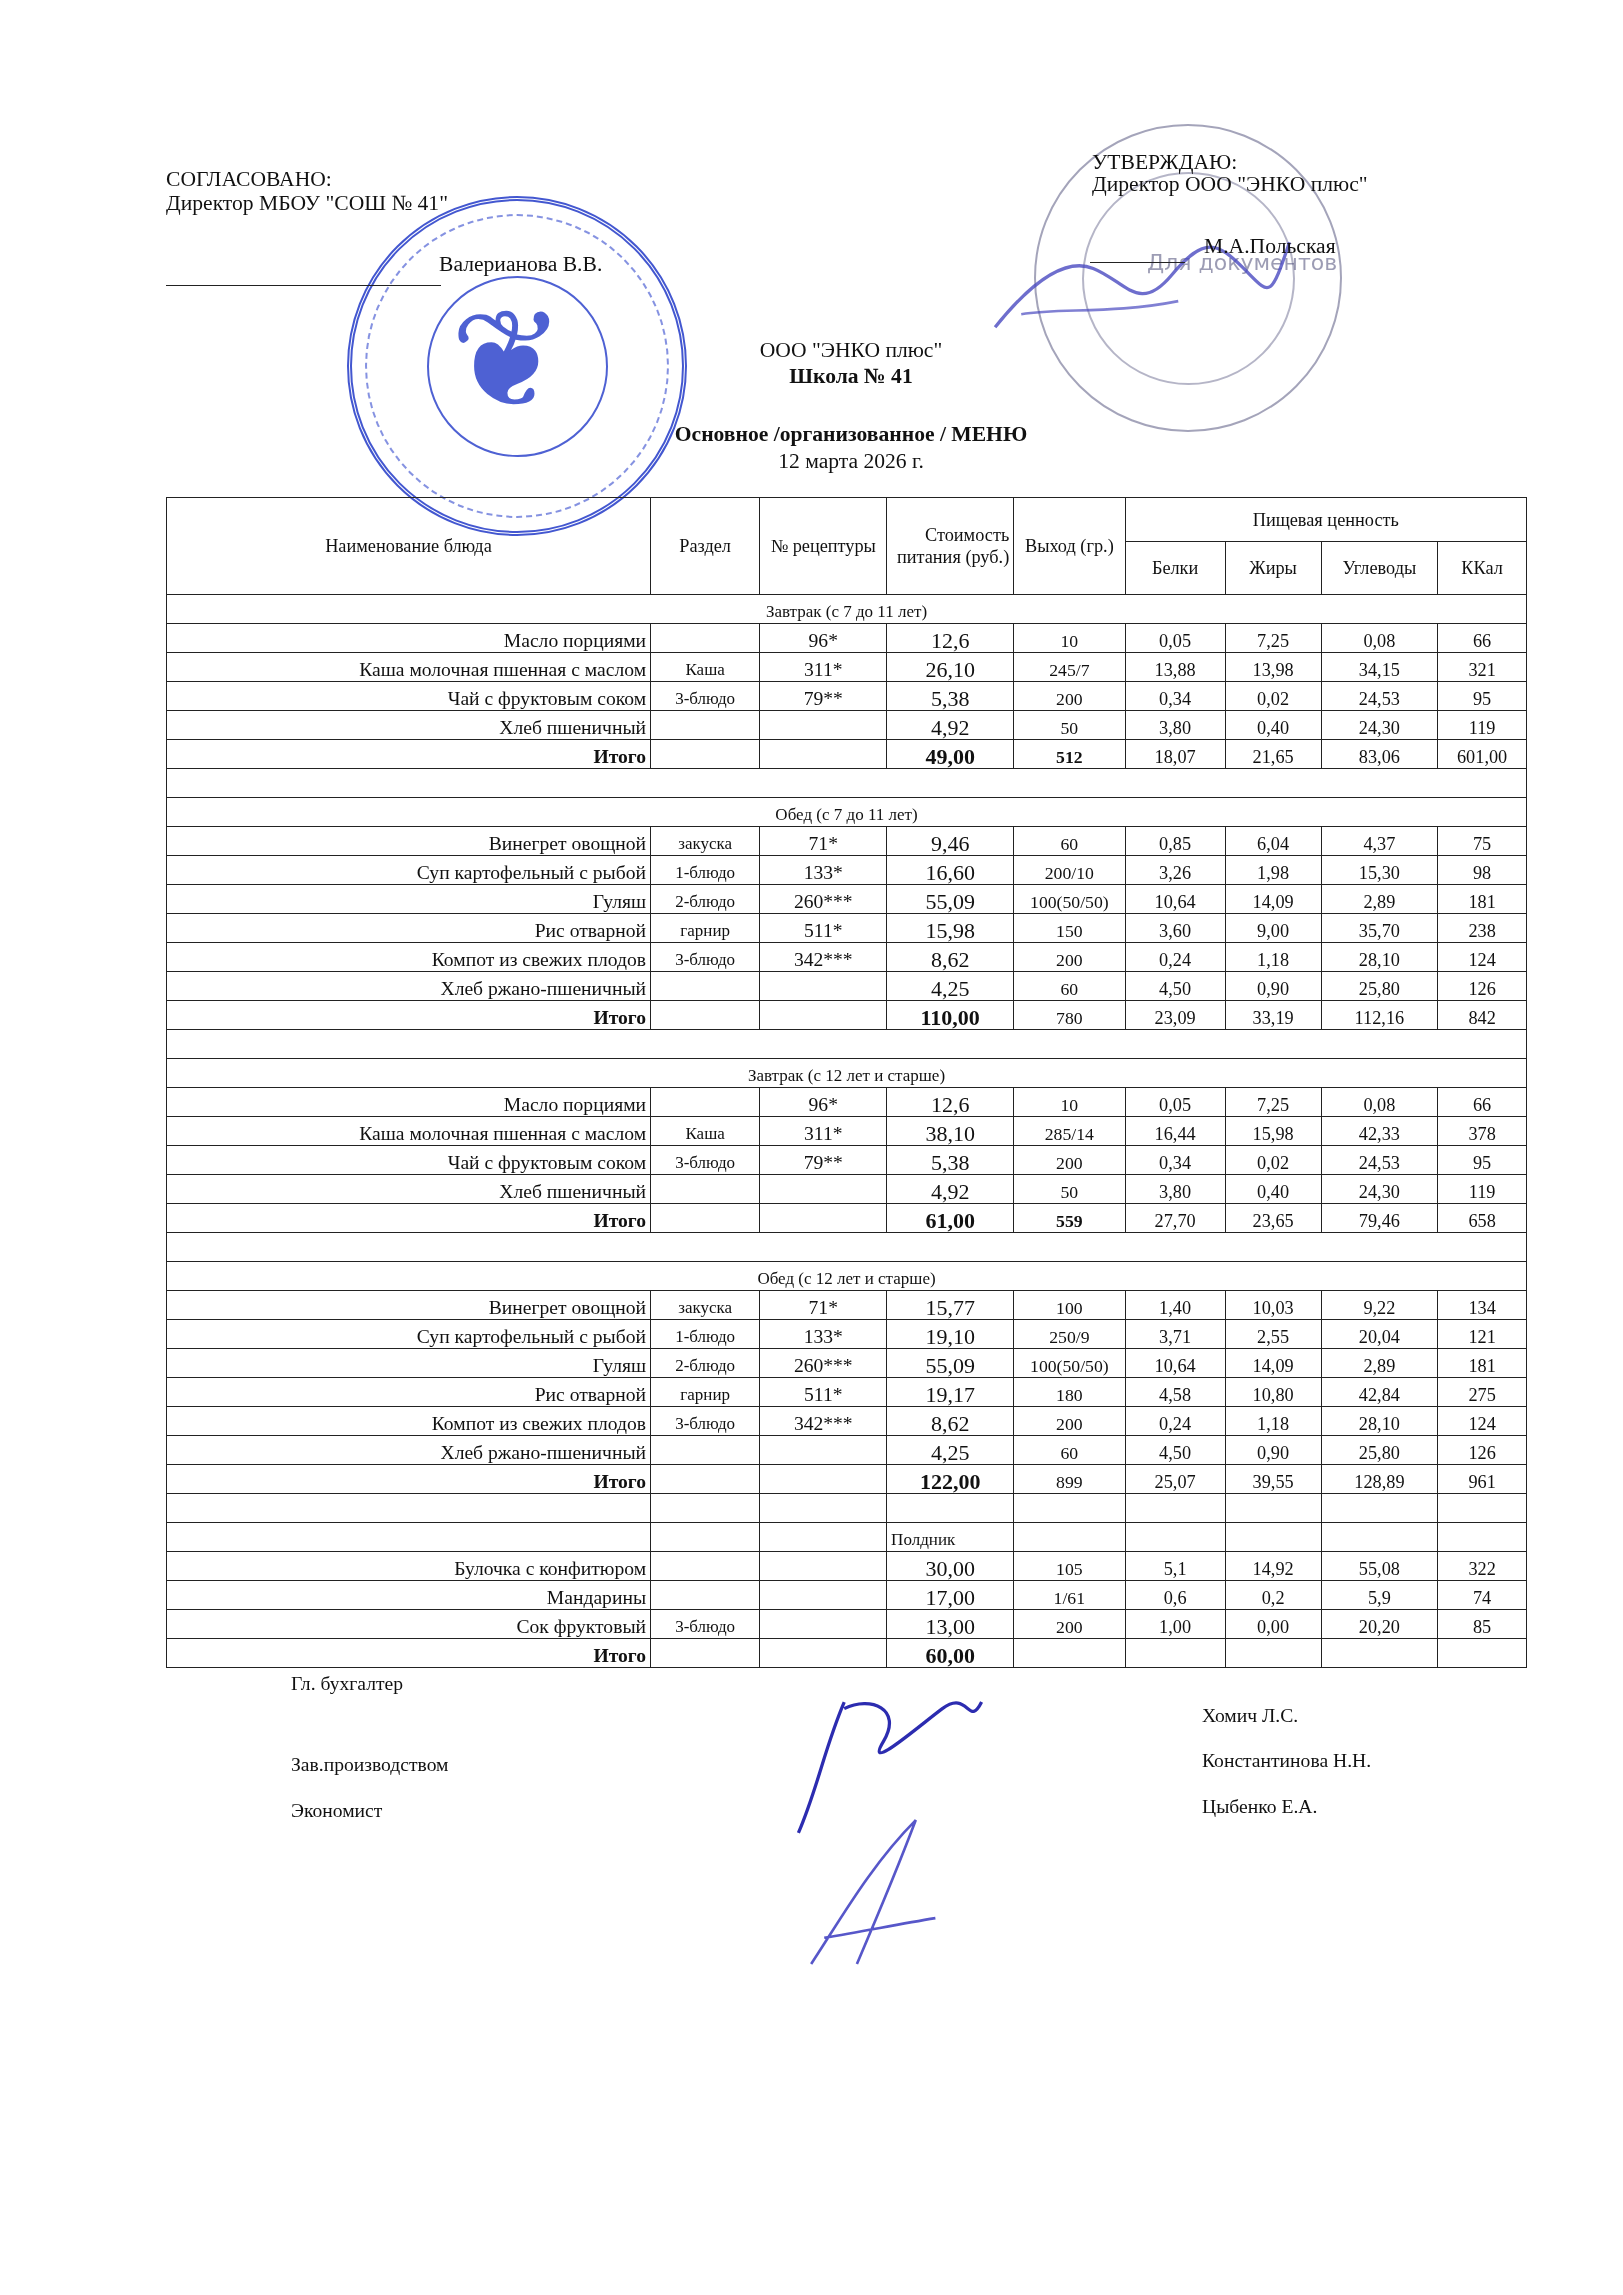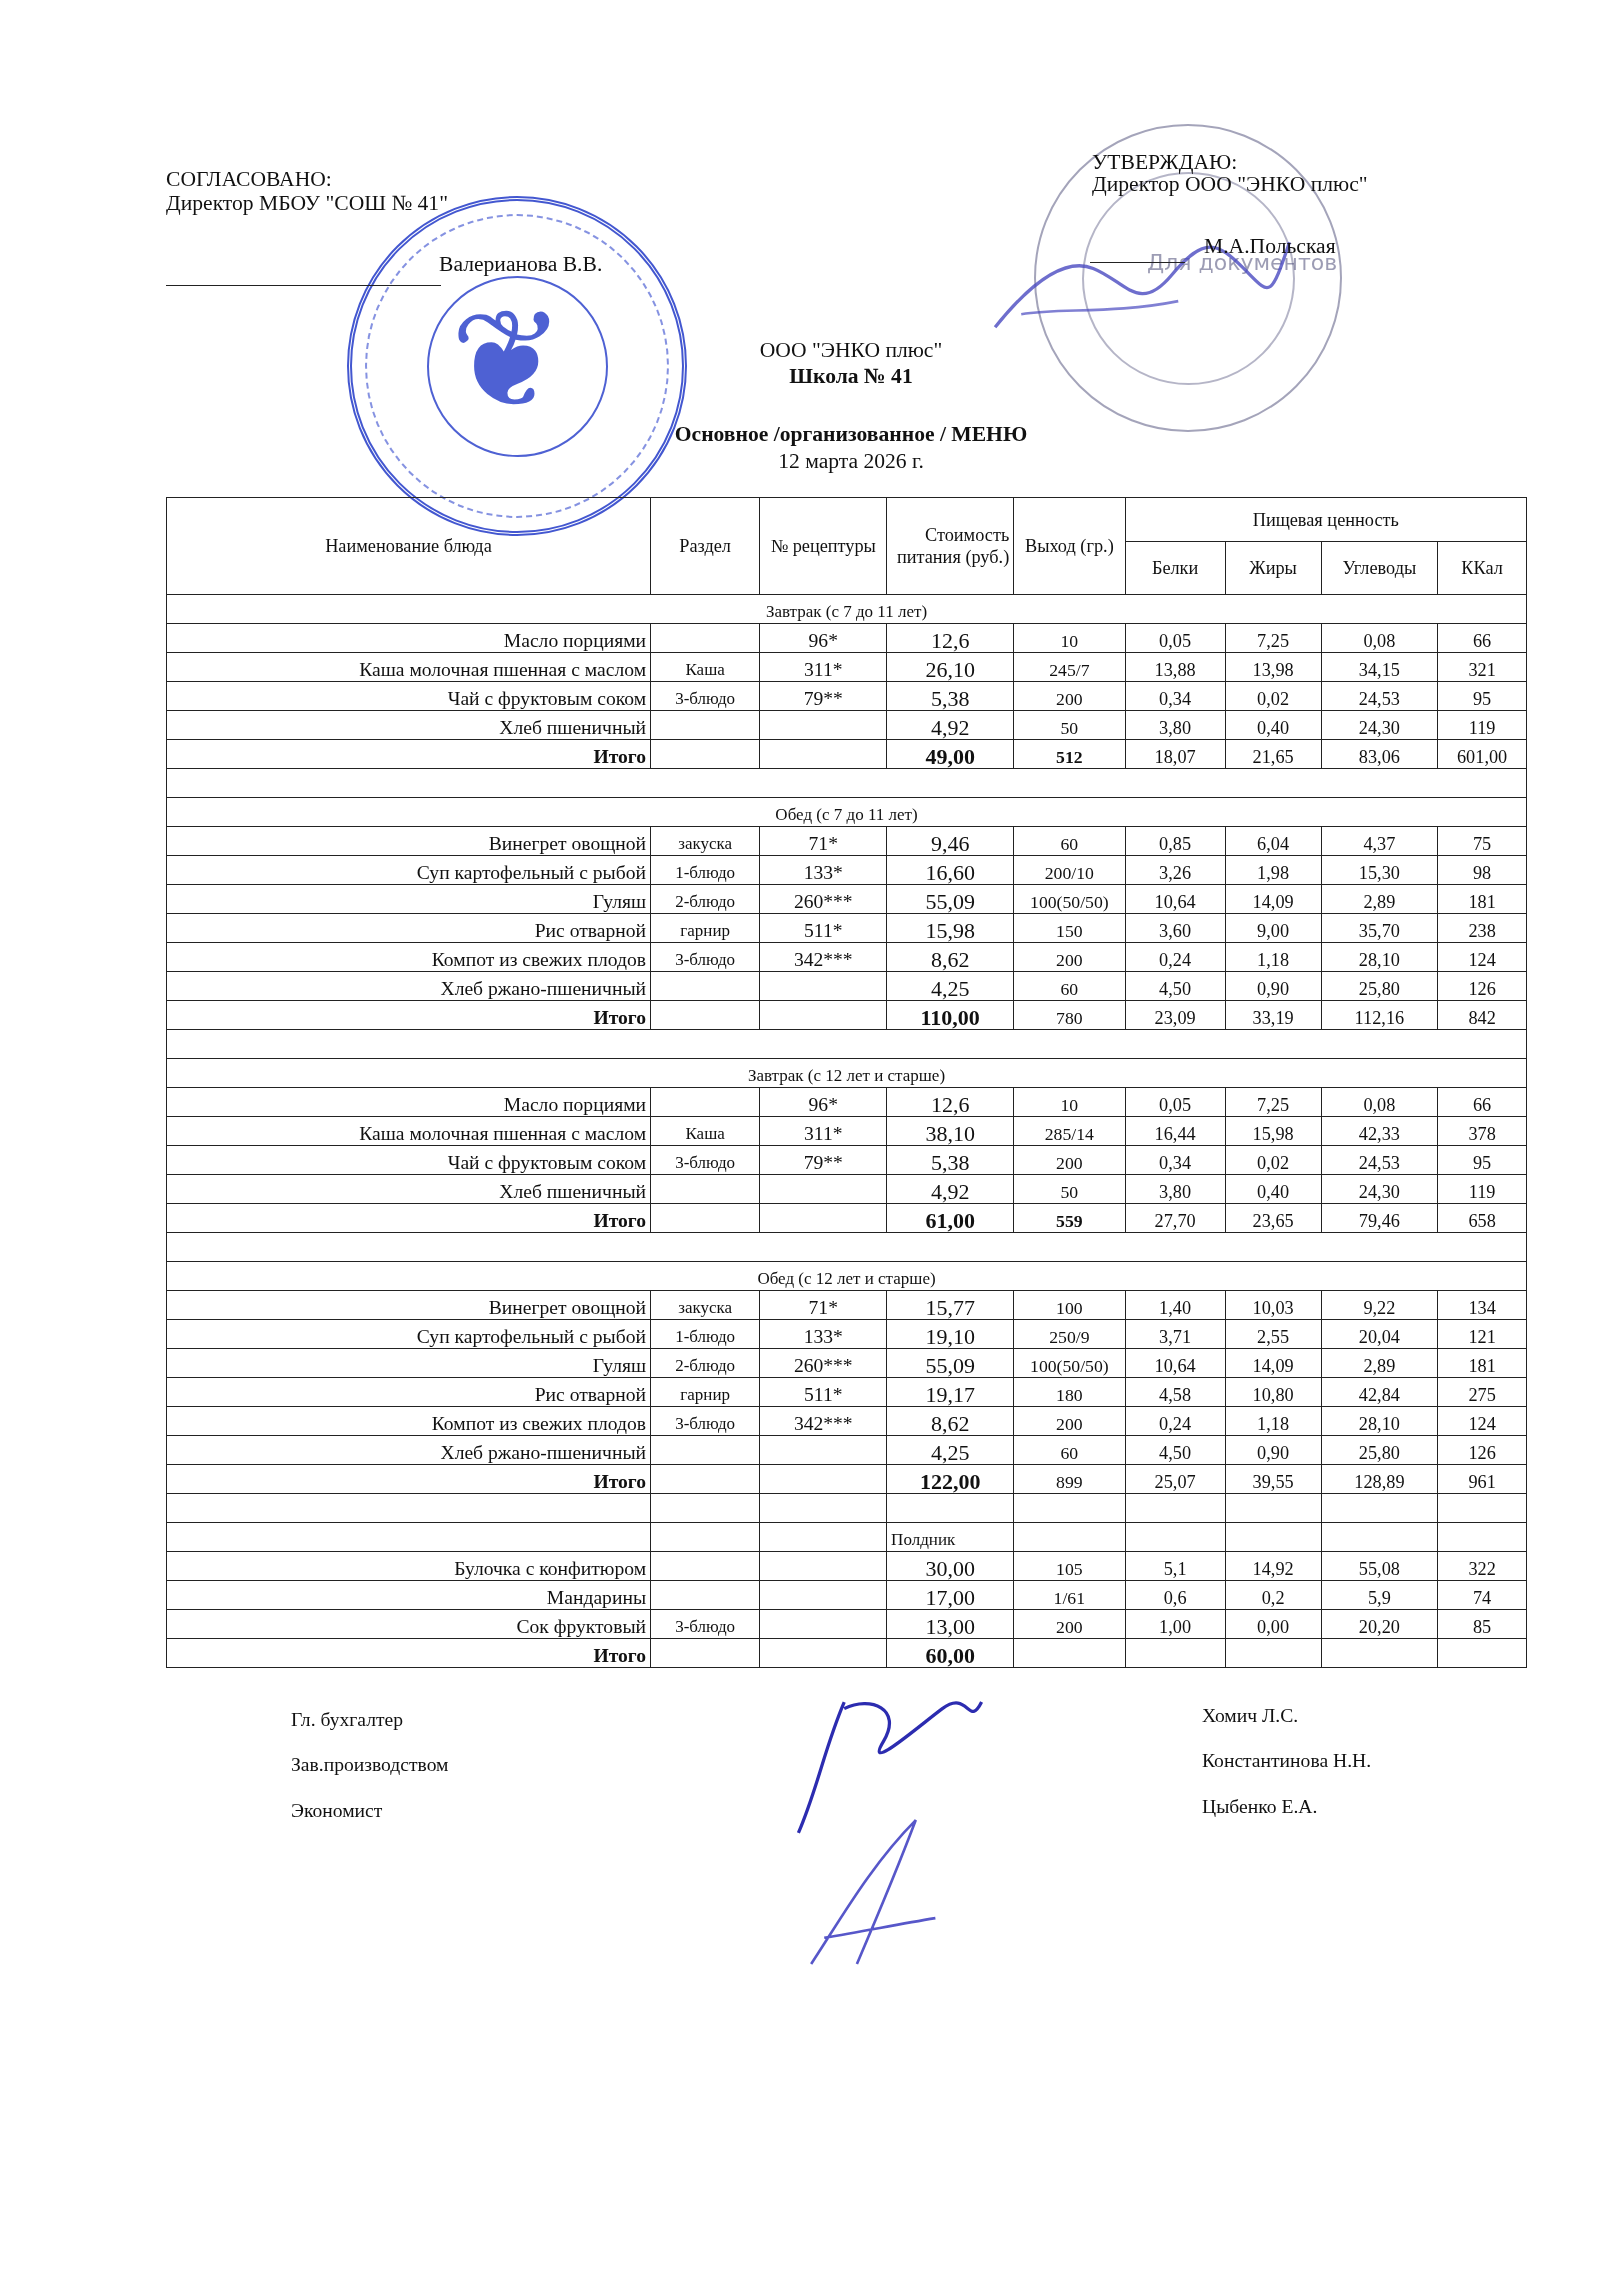--- a/index.html
+++ b/index.html
@@ -466,19 +466,19 @@
         <td class="c-cost bold">60,00</td>
         <td class="c-out bold"></td>
         <td class="c-nut"></td>
         <td class="c-nut"></td>
         <td class="c-nut"></td>
         <td class="c-nut"></td>
       </tr>
     </tbody>
 </table>
 
-<div class="footer-label" style="left:291px;top:1708px;">Гл. бухгалтер</div>
+<div class="footer-label" style="left:291px;top:1672px;">Гл. бухгалтер</div>
 <div class="footer-label" style="left:291px;top:1753px;">Зав.производством</div>
 <div class="footer-label" style="left:291px;top:1799px;">Экономист</div>
 <div class="footer-label" style="left:1202px;top:1704px;">Хомич Л.С.</div>
 <div class="footer-label" style="left:1202px;top:1749px;">Константинова Н.Н.</div>
 <div class="footer-label" style="left:1202px;top:1795px;">Цыбенко Е.А.</div>
 
 
 </body></html>

